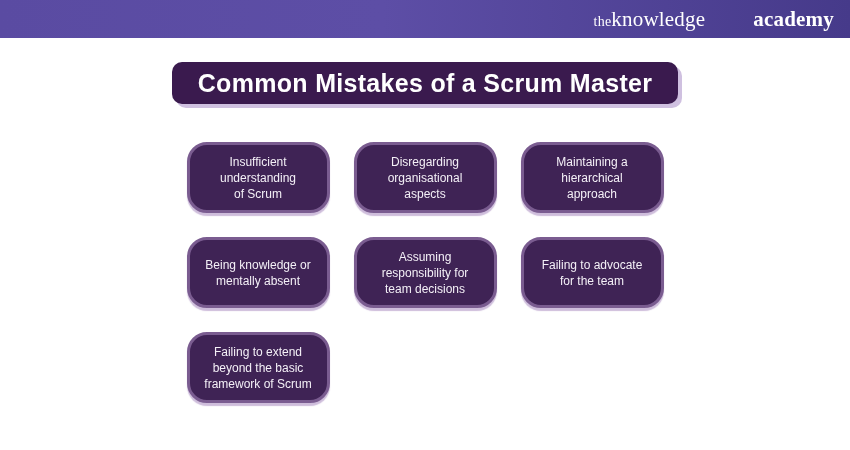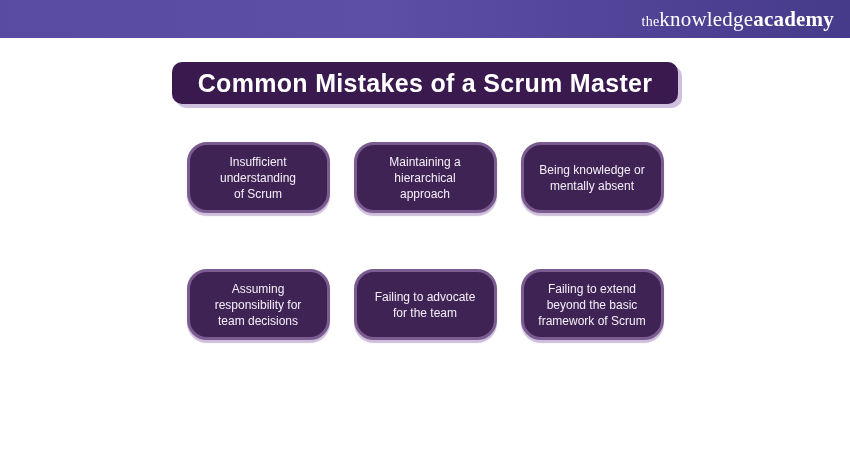--- a/index.html
+++ b/index.html
@@ -22,21 +22,21 @@
     box-sizing: border-box;
   }
   .logo {
     color: #ffffff;
     font-family: "Liberation Serif", serif;
     font-size: 21px;
     letter-spacing: 0.2px;
     white-space: nowrap;
   }
   .logo .the { font-size: 14px; }
-  .logo .academy { font-weight: 700; }
+  .logo .academy { font-weight: 700; margin-left: 48px; }
 
   
   .title-wrap {
     display: flex;
     justify-content: center;
     margin-top: 24px;
   }
   .title-banner {
     background: #3a1a4e;
     color: #ffffff;
@@ -49,21 +49,21 @@
     box-shadow: 4px 4px 0 #cfc0e0;
     text-align: right;
   }
 
   
   .grid {
     width: 477px;
     margin: 38px auto 0;
     display: grid;
     grid-template-columns: repeat(3, 143px);
-    gap: 56px 24px;
+    gap: 24px 24px;
     justify-content: center;
   }
   .card {
     height: 71px;
     box-sizing: border-box;
     background: #3f2355;
     border: 3px solid #7a5c90;
     border-radius: 20px;
     color: #f4f0f7;
     display: flex;
@@ -87,20 +87,23 @@
 </div>
 
 <div class="title-wrap">
   <div class="title-banner">Common Mistakes of a Scrum Master</div>
 </div>
 
 <div class="grid">
   <div class="card">Insufficient
 understanding
 of Scrum</div>
+  <div class="card">Disregarding
+organisational
+aspects</div>
   <div class="card">Maintaining a
 hierarchical
 approach</div>
   <div class="card">Being knowledge or
 mentally absent</div>
   <div class="card">Assuming
 responsibility for
 team decisions</div>
   <div class="card">Failing to advocate
 for the team</div>

